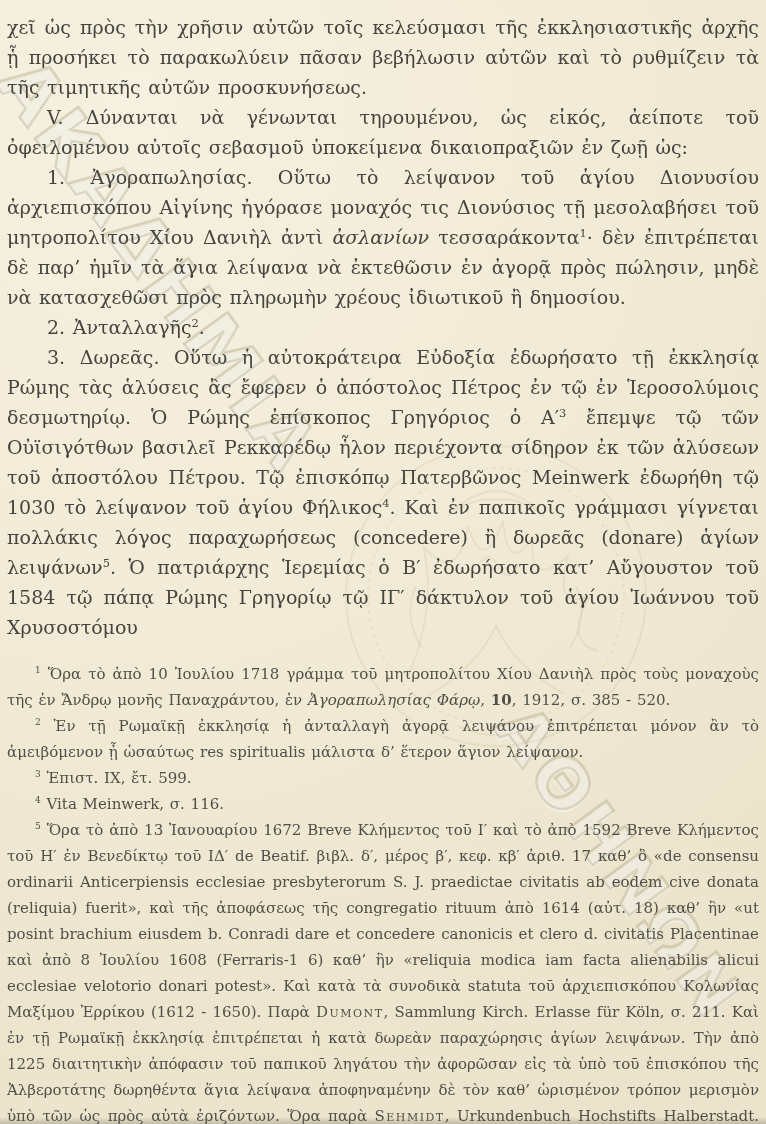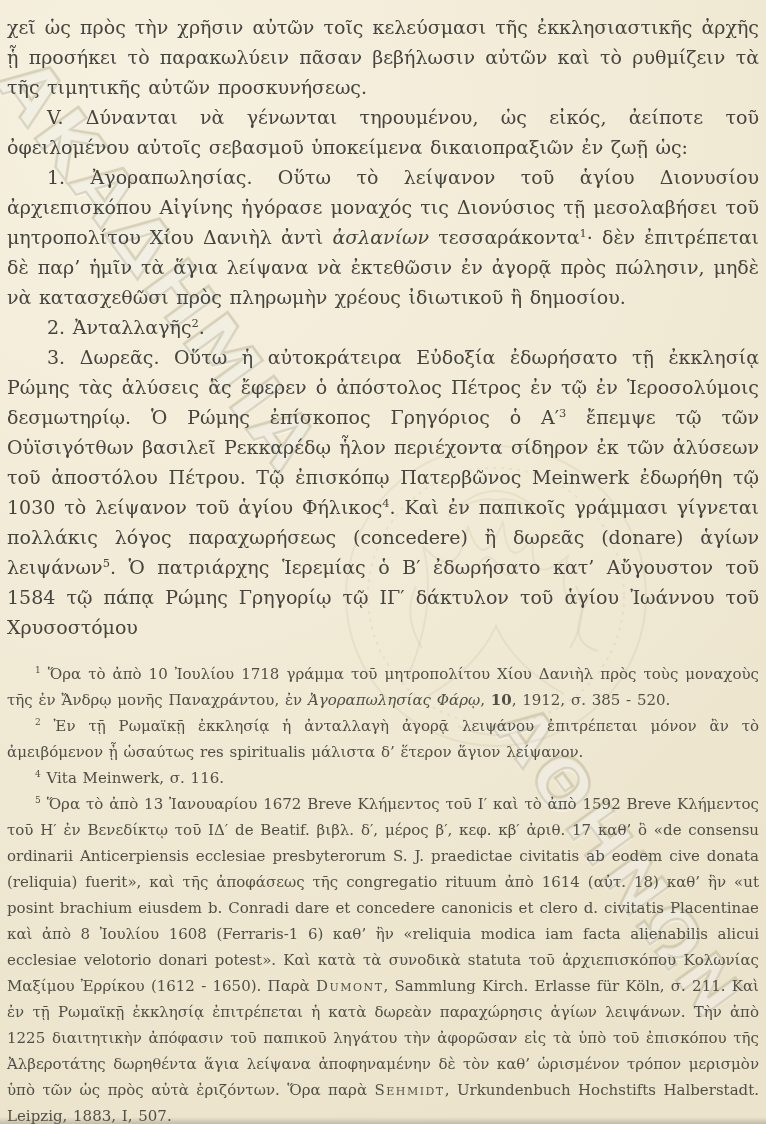--- a/index.html
+++ b/index.html
@@ -87,18 +87,19 @@
       <p class="body-par no-indent"><span>χεῖ ὡς πρὸς τὴν χρῆσιν αὐτῶν τοῖς κελεύσμασι τῆς ἐκκλησιαστικῆς ἀρχῆς ᾗ προσήκει τὸ παρακωλύειν πᾶσαν βεβήλωσιν αὐτῶν καὶ τὸ ρυθμίζειν τὰ τῆς τιμητικῆς αὐτῶν προσκυνήσεως.</span></p>
       <p class="body-par"><span>V. Δύνανται νὰ γένωνται τηρουμένου, ὡς εἰκός, ἀείποτε τοῦ ὀφειλομένου αὐτοῖς σεβασμοῦ ὑποκείμενα δικαιοπραξιῶν ἐν ζωῇ ὡς:</span></p>
       <p class="body-par"><span>1. Ἀγοραπωλησίας. Οὕτω τὸ λείψανον τοῦ ἁγίου Διονυσίου ἀρχιεπισκόπου Αἰγίνης ἠγόρασε μοναχός τις Διονύσιος τῇ μεσολαβήσει τοῦ μητροπολίτου Χίου Δανιὴλ ἀντὶ </span><span class="seg-i">ἀσλανίων</span><span> τεσσαράκοντα</span><span class="seg-sup">1</span><span>· δὲν ἐπιτρέπεται δὲ παρ’ ἡμῖν τὰ ἅγια λείψανα νὰ ἐκτεθῶσιν ἐν ἀγορᾷ πρὸς πώλησιν, μηδὲ νὰ κατασχεθῶσι πρὸς πληρωμὴν χρέους ἰδιωτικοῦ ἢ δημοσίου.</span></p>
       <p class="body-par"><span>2. Ἀνταλλαγῆς</span><span class="seg-sup">2</span><span>.</span></p>
       <p class="body-par"><span>3. Δωρεᾶς. Οὕτω ἡ αὐτοκράτειρα Εὐδοξία ἐδωρήσατο τῇ ἐκκλησίᾳ Ρώμης τὰς ἁλύσεις ἃς ἔφερεν ὁ ἀπόστολος Πέτρος ἐν τῷ ἐν Ἱεροσολύμοις δεσμωτηρίῳ. Ὁ Ρώμης ἐπίσκοπος Γρηγόριος ὁ Α′</span><span class="seg-sup">3</span><span> ἔπεμψε τῷ τῶν Οὐϊσιγότθων βασιλεῖ Ρεκκαρέδῳ ἧλον περιέχοντα σίδηρον ἐκ τῶν ἁλύσεων τοῦ ἀποστόλου Πέτρου. Τῷ ἐπισκόπῳ Πατερβῶνος Meinwerk ἐδωρήθη τῷ 1030 τὸ λείψανον τοῦ ἁγίου Φήλικος</span><span class="seg-sup">4</span><span>. Καὶ ἐν παπικοῖς γράμμασι γίγνεται πολλάκις λόγος παραχωρήσεως (concedere) ἢ δωρεᾶς (donare) ἁγίων λειψάνων</span><span class="seg-sup">5</span><span>. Ὁ πατριάρχης Ἱερεμίας ὁ Β′ ἐδωρήσατο κατ’ Αὔγουστον τοῦ 1584 τῷ πάπᾳ Ρώμης Γρηγορίῳ τῷ ΙΓ′ δάκτυλον τοῦ ἁγίου Ἰωάννου τοῦ Χρυσοστόμου</span></p>
     </main>
 
     <section class="footnotes">
       <p class="fn"><span class="seg-sup">1</span><span> Ὅρα τὸ ἀπὸ 10 Ἰουλίου 1718 γράμμα τοῦ μητροπολίτου Χίου Δανιὴλ πρὸς τοὺς μοναχοὺς τῆς ἐν Ἄνδρῳ μονῆς Παναχράντου, ἐν </span><span class="seg-i">Ἀγοραπωλησίας Φάρῳ</span><span>, </span><span class="seg-b">10</span><span>, 1912, σ. 385 - 520.</span></p>
       <p class="fn"><span class="seg-sup">2</span><span> Ἐν τῇ Ρωμαϊκῇ ἐκκλησίᾳ ἡ ἀνταλλαγὴ ἀγορᾷ λειψάνου ἐπιτρέπεται μόνον ἂν τὸ ἀμειβόμενον ᾖ ὡσαύτως res spiritualis μάλιστα δ’ ἕτερον ἅγιον λείψανον.</span></p>
+      <p class="fn"><span class="seg-sup">3</span><span> Ἐπιστ. IX, ἔτ. 599.</span></p>
       <p class="fn"><span class="seg-sup">4</span><span> Vita Meinwerk, σ. 116.</span></p>
       <p class="fn"><span class="seg-sup">5</span><span> Ὅρα τὸ ἀπὸ 13 Ἰανουαρίου 1672 Breve Κλήμεντος τοῦ Ι′ καὶ τὸ ἀπὸ 1592 Breve Κλήμεντος τοῦ Η′ ἐν Βενεδίκτῳ τοῦ ΙΔ′ de Beatif. βιβλ. δ′, μέρος β′, κεφ. κβ′ ἀριθ. 17 καθ’ ὃ «de consensu ordinarii Anticerpiensis ecclesiae presbyterorum S. J. praedictae civitatis ab eodem cive donata (reliquia) fuerit», καὶ τῆς ἀποφάσεως τῆς congregatio rituum ἀπὸ 1614 (αὐτ. 18) καθ’ ἣν «ut posint brachium eiusdem b. Conradi dare et concedere canonicis et clero d. civitatis Placentinae καὶ ἀπὸ 8 Ἰουλίου 1608 (Ferraris-1 6) καθ’ ἣν «reliquia modica iam facta alienabilis alicui ecclesiae velotorio donari potest». Καὶ κατὰ τὰ συνοδικὰ statuta τοῦ ἀρχιεπισκόπου Κολωνίας Μαξίμου Ἐρρίκου (1612 - 1650). Παρὰ </span><span class="seg-sc">Dumont</span><span>, Sammlung Kirch. Erlasse für Köln, σ. 211. Καὶ ἐν τῇ Ρωμαϊκῇ ἐκκλησίᾳ ἐπιτρέπεται ἡ κατὰ δωρεὰν παραχώρησις ἁγίων λειψάνων. Τὴν ἀπὸ 1225 διαιτητικὴν ἀπόφασιν τοῦ παπικοῦ ληγάτου τὴν ἀφορῶσαν εἰς τὰ ὑπὸ τοῦ ἐπισκόπου τῆς Ἀλβεροτάτης δωρηθέντα ἅγια λείψανα ἀποφηναμένην δὲ τὸν καθ’ ὡρισμένον τρόπον μερισμὸν ὑπὸ τῶν ὡς πρὸς αὐτὰ ἐριζόντων. Ὅρα παρὰ </span><span class="seg-sc">Sehmidt</span><span>, Urkundenbuch Hochstifts Halberstadt. Leipzig, 1883, I, 507.</span></p>
     </section>
   </div>
 
 </div>
 
 </body></html>

